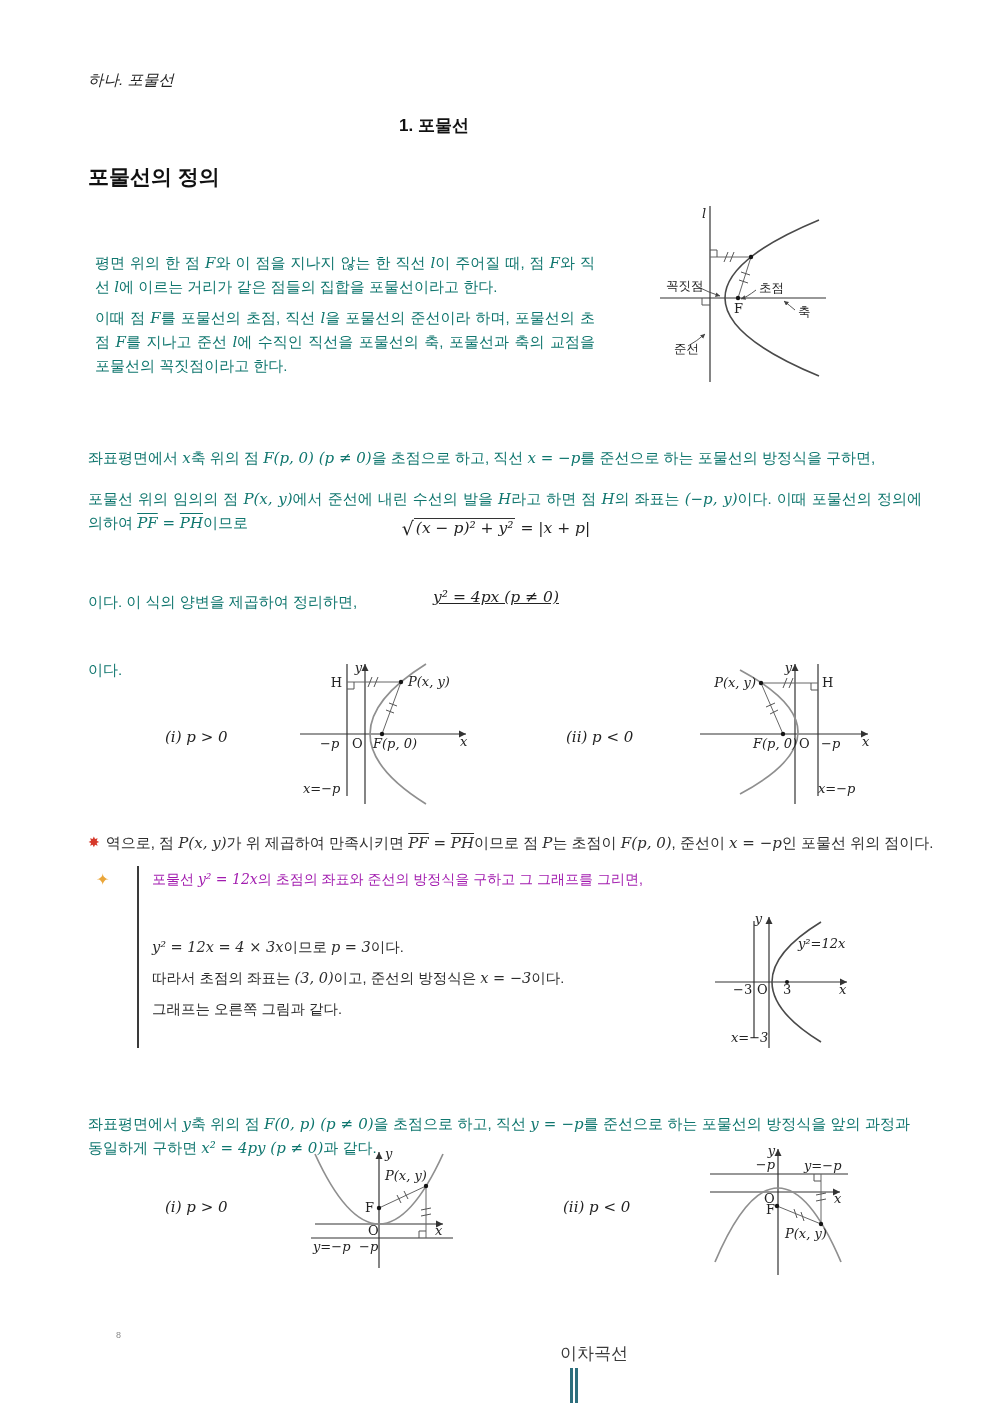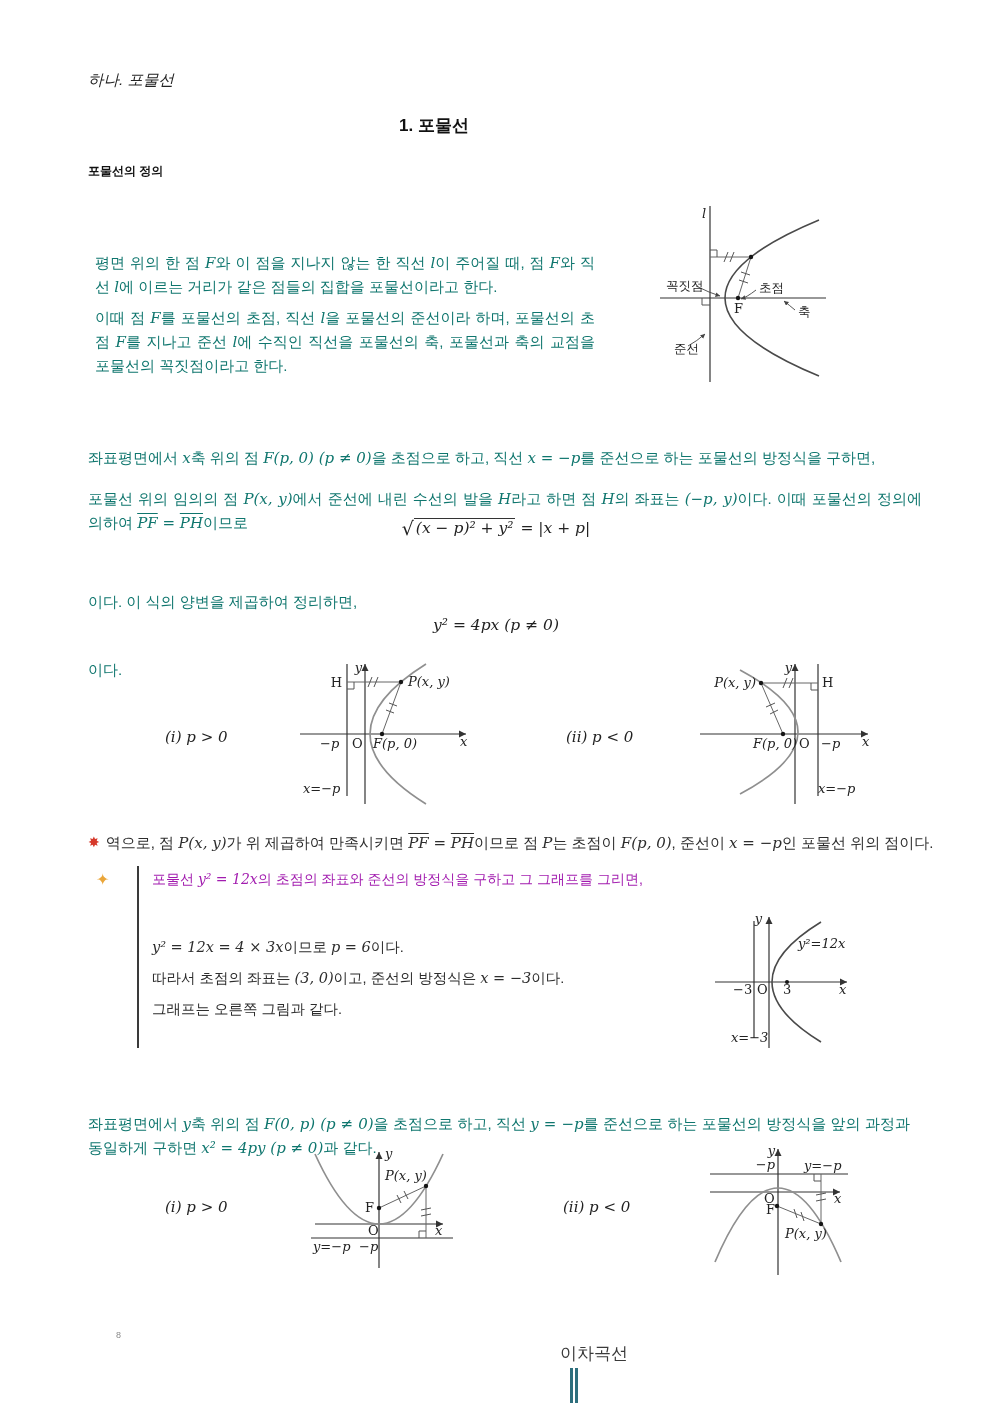--- a/index.html
+++ b/index.html
@@ -3,21 +3,21 @@
 <meta charset="utf-8">
 <style>
   html,body{margin:0;padding:0;background:#e8e8e8;}
   #page{position:relative;width:992px;height:1403px;background:#ffffff;margin:0 auto;
         font-family:"Liberation Sans","DejaVu Sans",sans-serif;color:#2d2d2d;overflow:hidden;}
   .abs{position:absolute;}
   .math{font-family:"DejaVu Serif","Liberation Serif",serif;font-style:italic;}
   .ov{text-decoration:overline;}
   .doc-header{font-size:15.5px;color:#222;font-style:italic;}
   .doc-title{width:868px;text-align:center;font-size:17px;font-weight:700;color:#111;}
-  .sec-heading{font-size:12px;font-weight:700;color:#111;}
+  .sec-heading{font-size:21px;font-weight:700;color:#111;}
   .para{font-size:15px;line-height:23px;text-align:justify;color:#0f766e;margin-top:32px;}
   .para p{margin:0;}
   .para p + p{margin-top:7px;}
   .eq{left:0;width:992px;text-align:center;font-size:15.5px;color:#222;}
   .sqrt{font-family:"DejaVu Serif",serif;font-size:19px;vertical-align:-2px;}
   .rad{border-top:1.3px solid #333;padding:0 2px;}
   .cap{font-size:15px;color:#222;}
   .note-line{font-size:15px;color:#2d2d2d;white-space:nowrap;}
   .burst{color:#d6392b;font-size:14px;margin-right:6px;vertical-align:1px;}
   .spark{color:#eaa63a;font-size:16px;}
@@ -101,21 +101,21 @@
 
   <div class="abs para" style="left:88px;top:414px;width:830px;"><span>좌표평면에서 </span><span class="math">x</span><span>축 위의 점 </span><span class="math">F(p, 0) (p ≠ 0)</span><span>을 초점으로 하고, 직선 </span><span class="math">x = −p</span><span>를 준선으로 하는 포물선의 방정식을 구하면,</span></div>
   <div class="abs para" style="left:88px;top:455px;width:834px;"><span>포물선 위의 임의의 점 </span><span class="math">P(x, y)</span><span>에서 준선에 내린 수선의 발을 </span><span class="math">H</span><span>라고 하면 점 </span><span class="math">H</span><span>의 좌표는 </span><span class="math">(−p, y)</span><span>이다. 이때 포물선의 정의에 의하여 </span><span class="math ov">PF</span><span class="math"> = </span><span class="math ov">PH</span><span>이므로</span></div>
 
   <div class="abs eq" style="top:517px;">
     <span class="sqrt">√</span><span class="rad"><span class="math">(x − p)² + y²</span></span><span><span class="math"> = |x + p|</span></span>
   </div>
 
   <div class="abs para" style="left:88px;top:558px;width:830px;"><span>이다. 이 식의 양변을 제곱하여 정리하면,</span></div>
 
-  <div class="abs eq" style="top:616px;"><span class="math">y² = 4px (p ≠ 0)</span></div>
+  <div class="abs eq" style="top:588px;text-decoration:underline;"><span class="math">y² = 4px (p ≠ 0)</span></div>
 
   <div class="abs para" style="left:88px;top:626px;width:830px;"><span>이다.</span></div>
 
   <div class="abs cap" style="left:165px;top:728px;"><span class="math">(i) p &gt; 0</span></div>
 
   <svg class="abs" style="left:290px;top:656px;" width="190" height="154" viewBox="0 0 190 154">
     <defs>
       <marker id="arr1" markerWidth="8" markerHeight="8" refX="6" refY="3" orient="auto">
         <path d="M0,0 L6,3 L0,6 Z" fill="#333"></path>
       </marker>
@@ -183,21 +183,21 @@
   </svg>
 
   <div class="abs note-line" style="left:88px;top:834px;">
     <span class="burst">✸</span><span><span>역으로, 점 </span><span class="math">P(x, y)</span><span>가 위 제곱하여 만족시키면 </span><span class="math ov">PF</span><span class="math"> = </span><span class="math ov">PH</span><span>이므로 점 </span><span class="math">P</span><span>는 초점이 </span><span class="math">F(p, 0)</span><span>, 준선이 </span><span class="math">x = −p</span><span>인 포물선 위의 점이다.</span></span>
   </div>
 
   <div class="abs spark" style="left:96px;top:870px;">✦</div>
   <div class="abs exbar" style="left:137px;top:866px;height:182px;"></div>
   <div class="abs exline" style="left:152px;top:871px;"><span>포물선 </span><span class="math">y² = 12x</span><span>의 초점의 좌표와 준선의 방정식을 구하고 그 그래프를 그리면,</span></div>
   <div class="abs exlines" style="left:152px;top:932px;">
-    <div><span class="math">y² = 12x = 4 × 3x</span><span>이므로 </span><span class="math">p = 6</span><span>이다.</span></div>
+    <div><span class="math">y² = 12x = 4 × 3x</span><span>이므로 </span><span class="math">p = 3</span><span>이다.</span></div>
     <div><span>따라서 초점의 좌표는 </span><span class="math">(3, 0)</span><span>이고, 준선의 방정식은 </span><span class="math">x = −3</span><span>이다.</span></div>
     <div><span>그래프는 오른쪽 그림과 같다.</span></div>
   </div>
 
   <svg class="abs" style="left:705px;top:901px;" width="170" height="155" viewBox="0 0 170 155">
     <defs>
       <marker id="arrE" markerWidth="8" markerHeight="8" refX="6" refY="3" orient="auto">
         <path d="M0,0 L6,3 L0,6 Z" fill="#333"></path>
       </marker>
     </defs>

